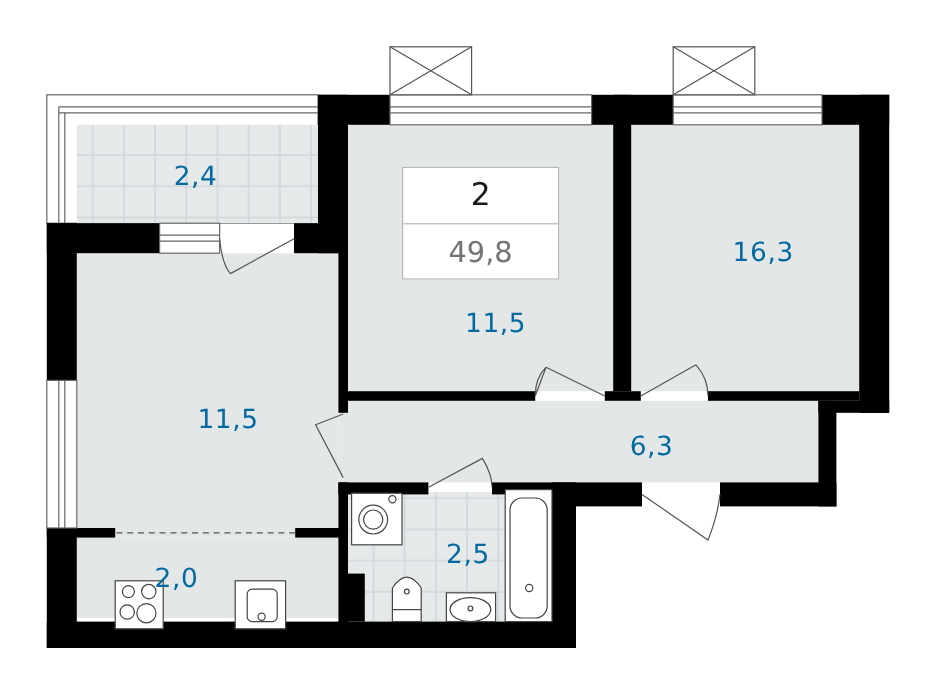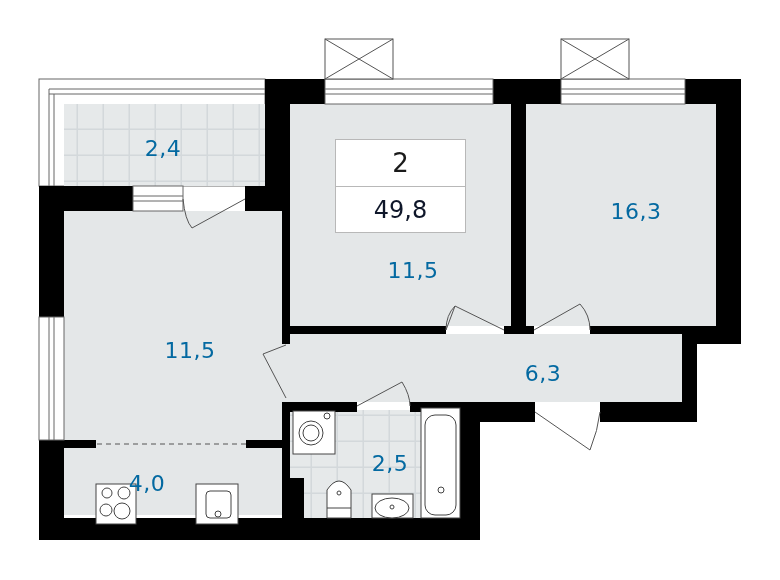--- a/index.html
+++ b/index.html
@@ -1,21 +1,21 @@
 <!DOCTYPE html>
 <html><head>
 <meta charset="utf-8">
 <style>
   html, body { margin:0; padding:0; background:#ffffff; }
   body { width:780px; height:580px; position:relative; overflow:hidden; font-family:"Liberation Sans", sans-serif; }
   svg#plan { position:absolute; left:0; top:0; }
   .label { position:absolute; font-family:"DejaVu Sans", sans-serif; font-size:22px; color:#0369a1; transform:translate(-50%,-50%); white-space:nowrap; letter-spacing:0.5px; }
   .summary { position:absolute; left:335px; top:139px; width:131px; height:94px; background:#ffffff; border:1px solid #b8b8b8; box-sizing:border-box; }
   .summary .rooms { height:46px; border-bottom:1px solid #b8b8b8; display:flex; align-items:center; justify-content:center; font-family:"DejaVu Sans", sans-serif; font-size:26px; color:#1a1a1a; }
-  .summary .area { height:46px; display:flex; align-items:center; justify-content:center; font-family:"DejaVu Sans", sans-serif; font-size:24px; color:#0f172a; }
+  .summary .area { height:46px; display:flex; align-items:center; justify-content:center; font-family:"DejaVu Sans", sans-serif; font-size:24px; color:#737373; }
 </style>
 </head>
 <body>
 
 <svg id="plan" width="780" height="580" viewBox="0 0 780 580">
   <defs>
     <pattern id="tiles" width="26" height="26" patternUnits="userSpaceOnUse">
       <rect width="26" height="26" fill="#e6e9ea"></rect>
       <path d="M26 0 V26 M0 26 H26" stroke="#d3d8db" stroke-width="3"></path>
     </pattern>
@@ -149,13 +149,13 @@
   <div class="rooms">2</div>
   <div class="area">49,8</div>
 </div>
 
 <div class="label" style="left:163px;top:148px">2,4</div>
 <div class="label" style="left:413px;top:270px">11,5</div>
 <div class="label" style="left:636px;top:211px">16,3</div>
 <div class="label" style="left:190px;top:350px">11,5</div>
 <div class="label" style="left:543px;top:373px">6,3</div>
 <div class="label" style="left:390px;top:463px">2,5</div>
-<div class="label" style="left:147px;top:483px">4,0</div>
+<div class="label" style="left:147px;top:483px">2,0</div>
 
 </body></html>

